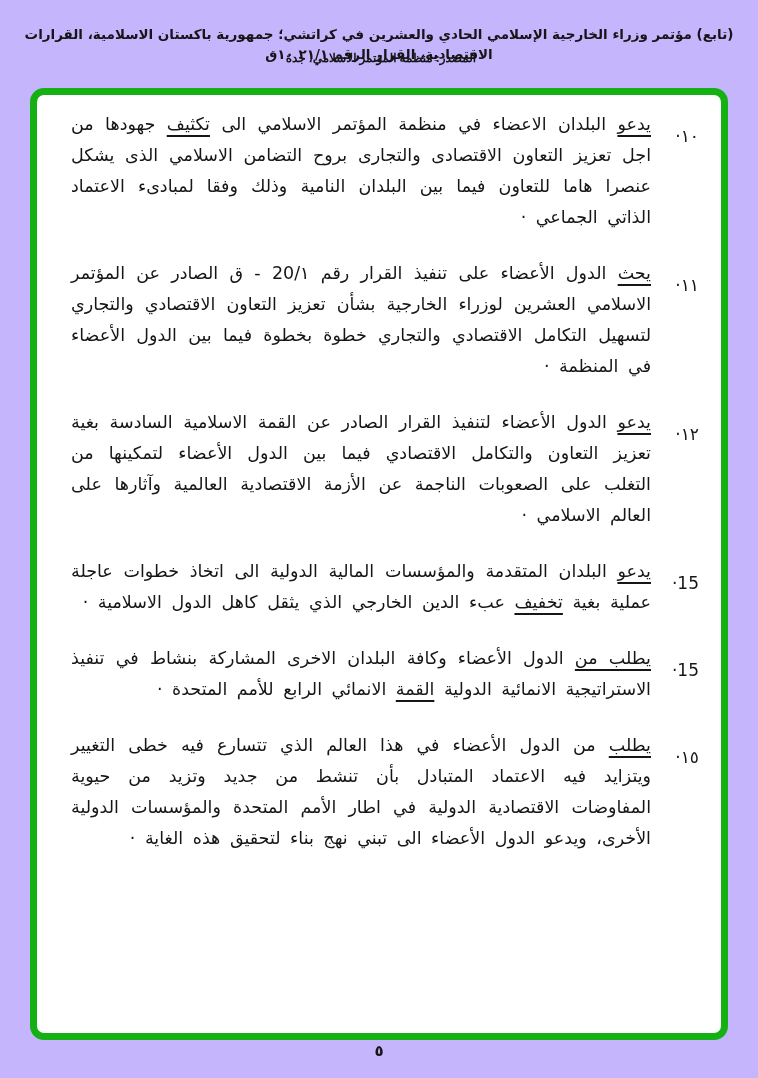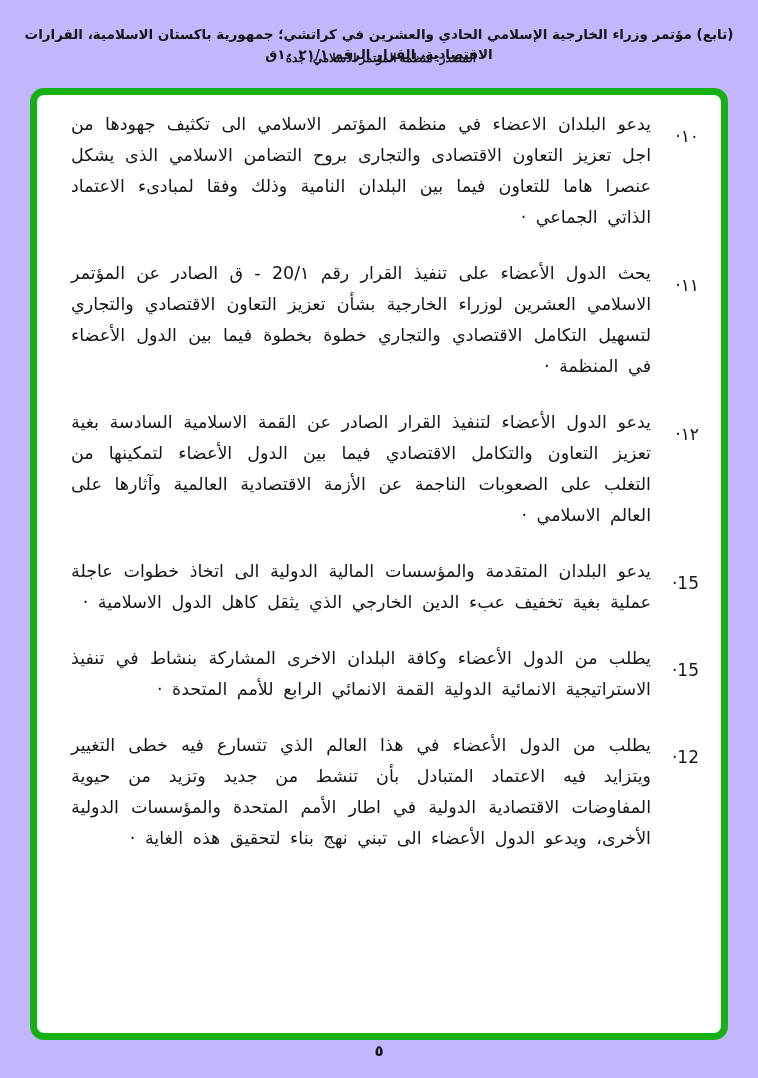--- a/index.html
+++ b/index.html
@@ -28,21 +28,21 @@
   }
   .item-num{
     position:absolute;right:0;top:12px;font-size:17px;line-height:31px;
     white-space:nowrap;
   }
   .item-text{
     font-size:17.5px;line-height:31px;text-align:justify;
     word-spacing:4px;
   }
   .item-text .u{
-    text-underline-offset:5px;
+    text-decoration:underline;text-underline-offset:5px;
     text-decoration-thickness:1.5px;
   }
 
   
   .pg-num{
     position:absolute;top:1042px;left:0;right:0;text-align:center;
     font-size:15px;font-weight:bold;
   }
 </style>
 </head>
@@ -71,21 +71,21 @@
         </div>
         <div class="res-item">
           <span class="item-num" dir="rtl">15·</span>
           <div class="item-text" dir="rtl"><span class="u">يدعو</span><span> البلدان المتقدمة والمؤسسات المالية الدولية الى اتخاذ خطوات عاجلة عملية بغية </span><span class="u">تخفيف</span><span> عبء الدين الخارجي الذي يثقل كاهل الدول الاسلامية ·</span></div>
         </div>
         <div class="res-item">
           <span class="item-num" dir="rtl">15·</span>
           <div class="item-text" dir="rtl"><span class="u">يطلب من</span><span> الدول الأعضاء وكافة البلدان الاخرى المشاركة بنشاط في تنفيذ الاستراتيجية الانمائية الدولية </span><span class="u">القمة</span><span> الانمائي الرابع للأمم المتحدة ·</span></div>
         </div>
         <div class="res-item">
-          <span class="item-num" dir="rtl">12·</span>
+          <span class="item-num" dir="rtl">١٥·</span>
           <div class="item-text" dir="rtl"><span class="u">يطلب</span><span> من الدول الأعضاء في هذا العالم الذي تتسارع فيه خطى التغيير ويتزايد فيه الاعتماد المتبادل بأن تنشط من جديد وتزيد من حيوية المفاوضات الاقتصادية الدولية في اطار الأمم المتحدة والمؤسسات الدولية الأخرى، ويدعو الدول الأعضاء الى تبني نهج بناء لتحقيق هذه الغاية ·</span></div>
         </div>
       </div>
   </div>
 
   <div class="pg-num">٥</div>
 
 </div>
 
 </body></html>

